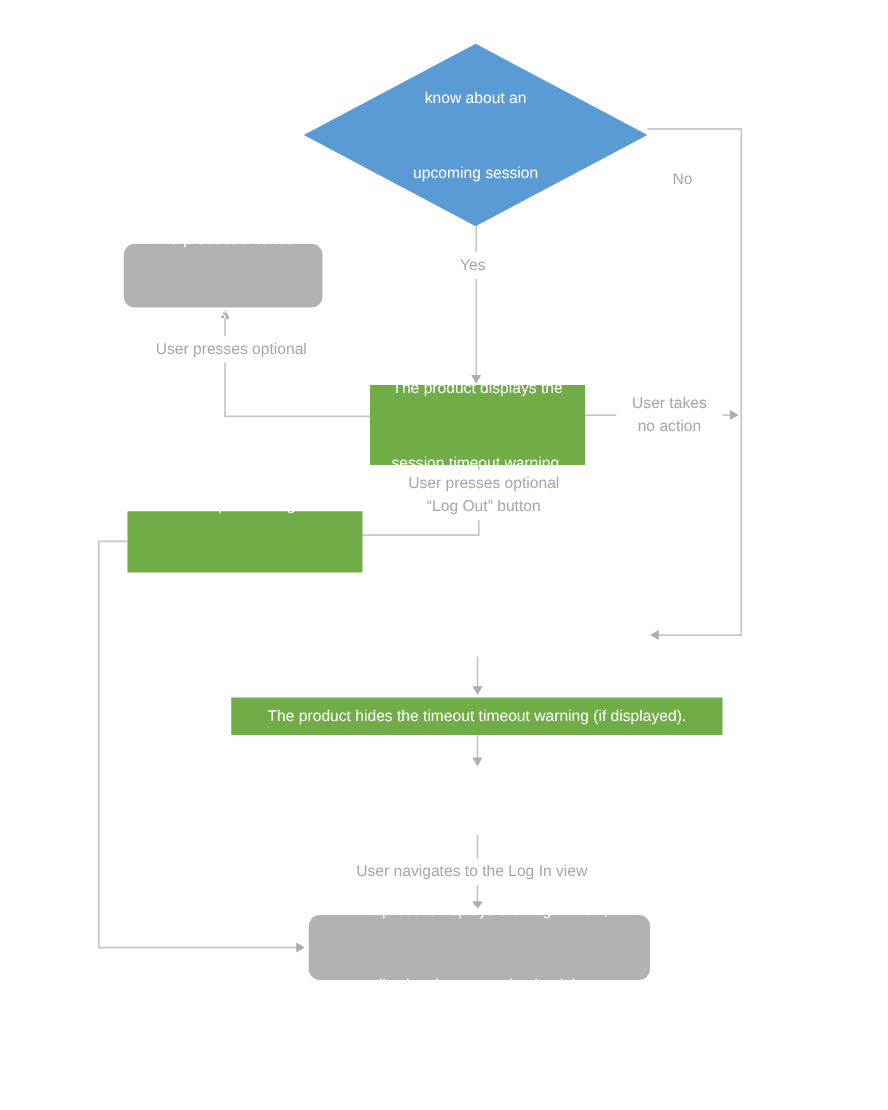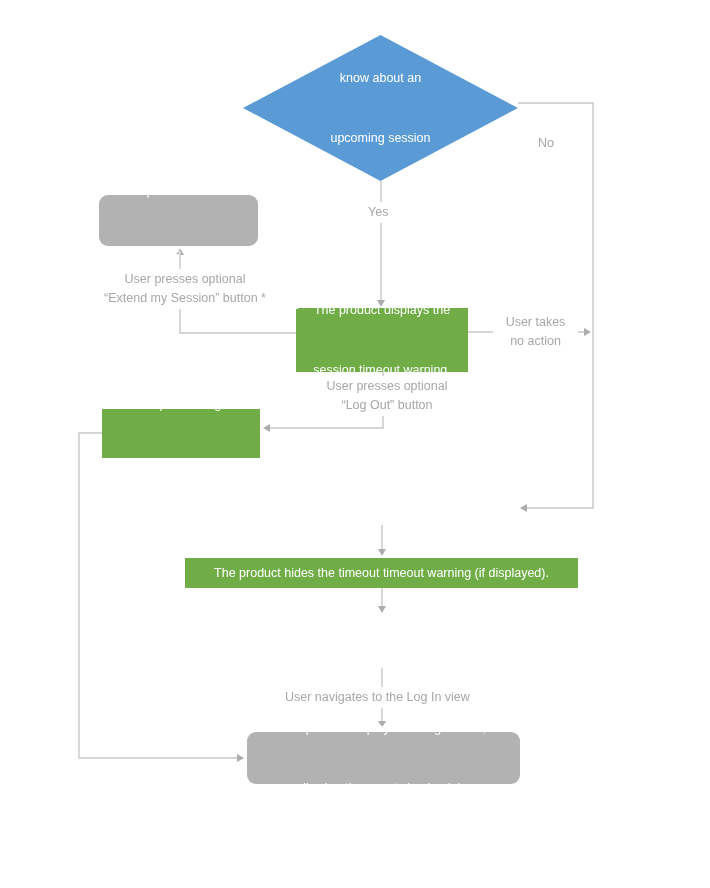--- a/index.html
+++ b/index.html
@@ -94,21 +94,21 @@
   <div class="node node-gray" style="left:99px;top:195px;width:159px;height:51px;">
     <div>The product extends</div>
     <div>the user’s session.</div>
   </div>
 
   <div class="node node-green" style="left:296px;top:308px;width:172px;height:64px;">
     <div>The product displays the</div>
     <div>session timeout warning.</div>
   </div>
 
-  <div class="node node-green" style="left:102px;top:409px;width:158px;height:49px;">
+  <div class="node node-green" style="left:102px;top:409px;width:188px;height:49px;">
     <div>The product logs</div>
     <div>the user out.</div>
   </div>
 
 
   <div class="node node-green" style="left:185px;top:558px;width:393px;height:30px;">
     <div>The product hides the timeout timeout warning (if displayed).</div>
   </div>
 
 
@@ -116,21 +116,20 @@
     <div>The product displays the Log In view,</div>
     <div>allowing the user to log back in.</div>
   </div>
 
   <div class="elabel" style="left:363px;top:202px;">Yes</div>
 
   <div class="elabel" style="left:533px;top:109px;margin-top:24px;">No</div>
 
   <div class="elabel" style="left:72px;top:269px;width:216px;">
     <div>User presses optional</div>
-    <div>“Extend my Session” button *</div>
   </div>
 
   <div class="elabel" style="left:493px;top:312px;width:75px;">
     <div>User takes</div>
     <div>no action</div>
   </div>
 
   <div class="elabel" style="left:308px;top:376px;width:148px;">
     <div>User presses optional</div>
     <div>“Log Out” button</div>

